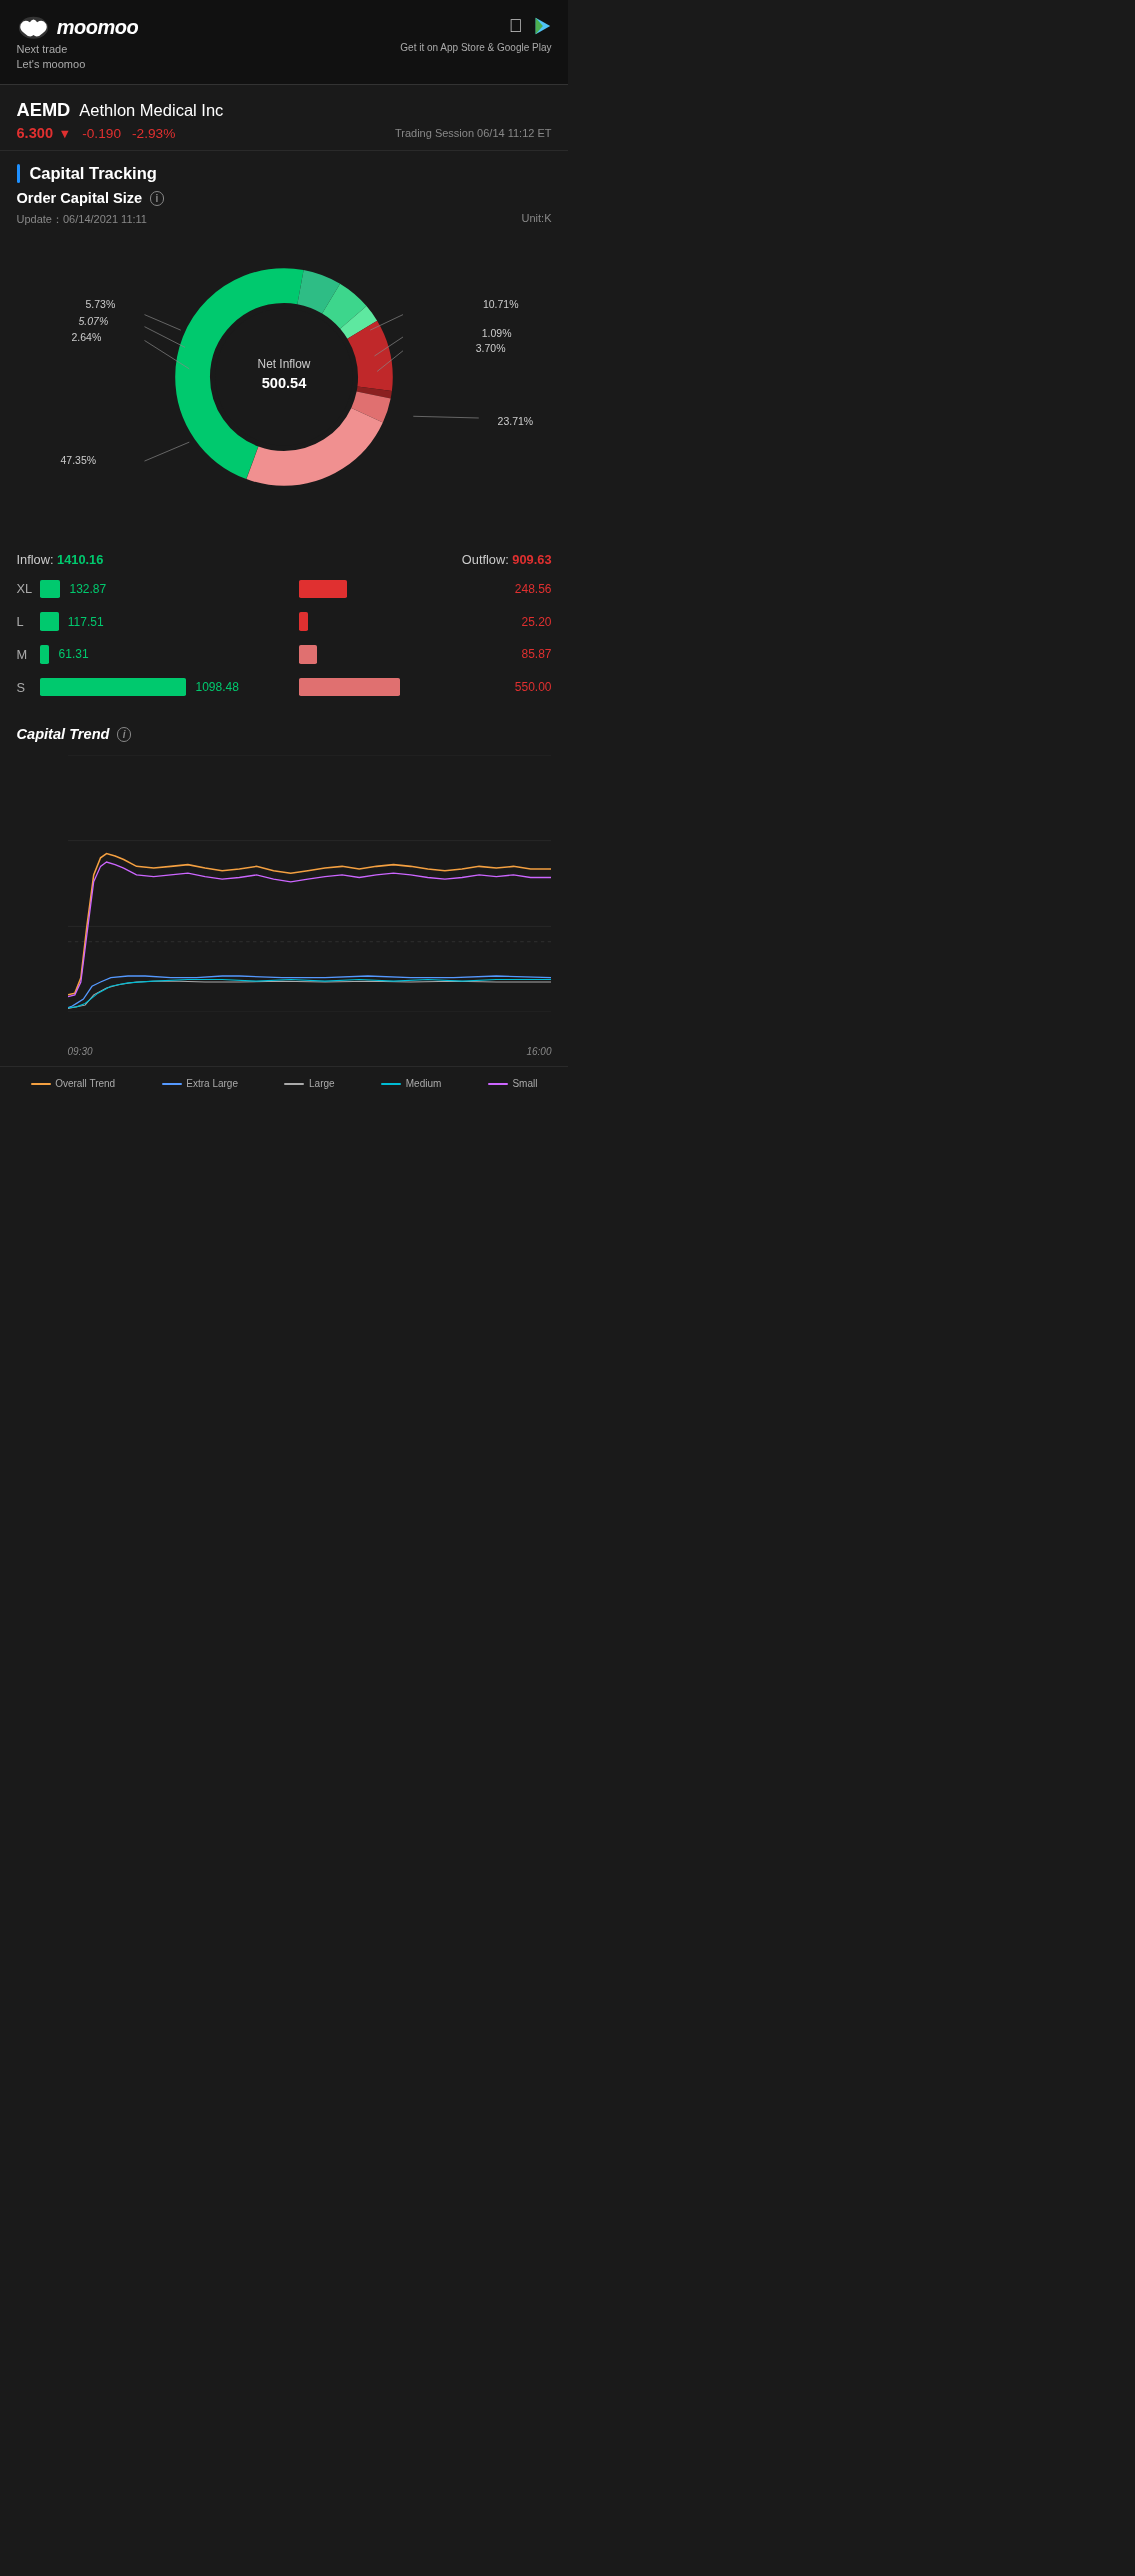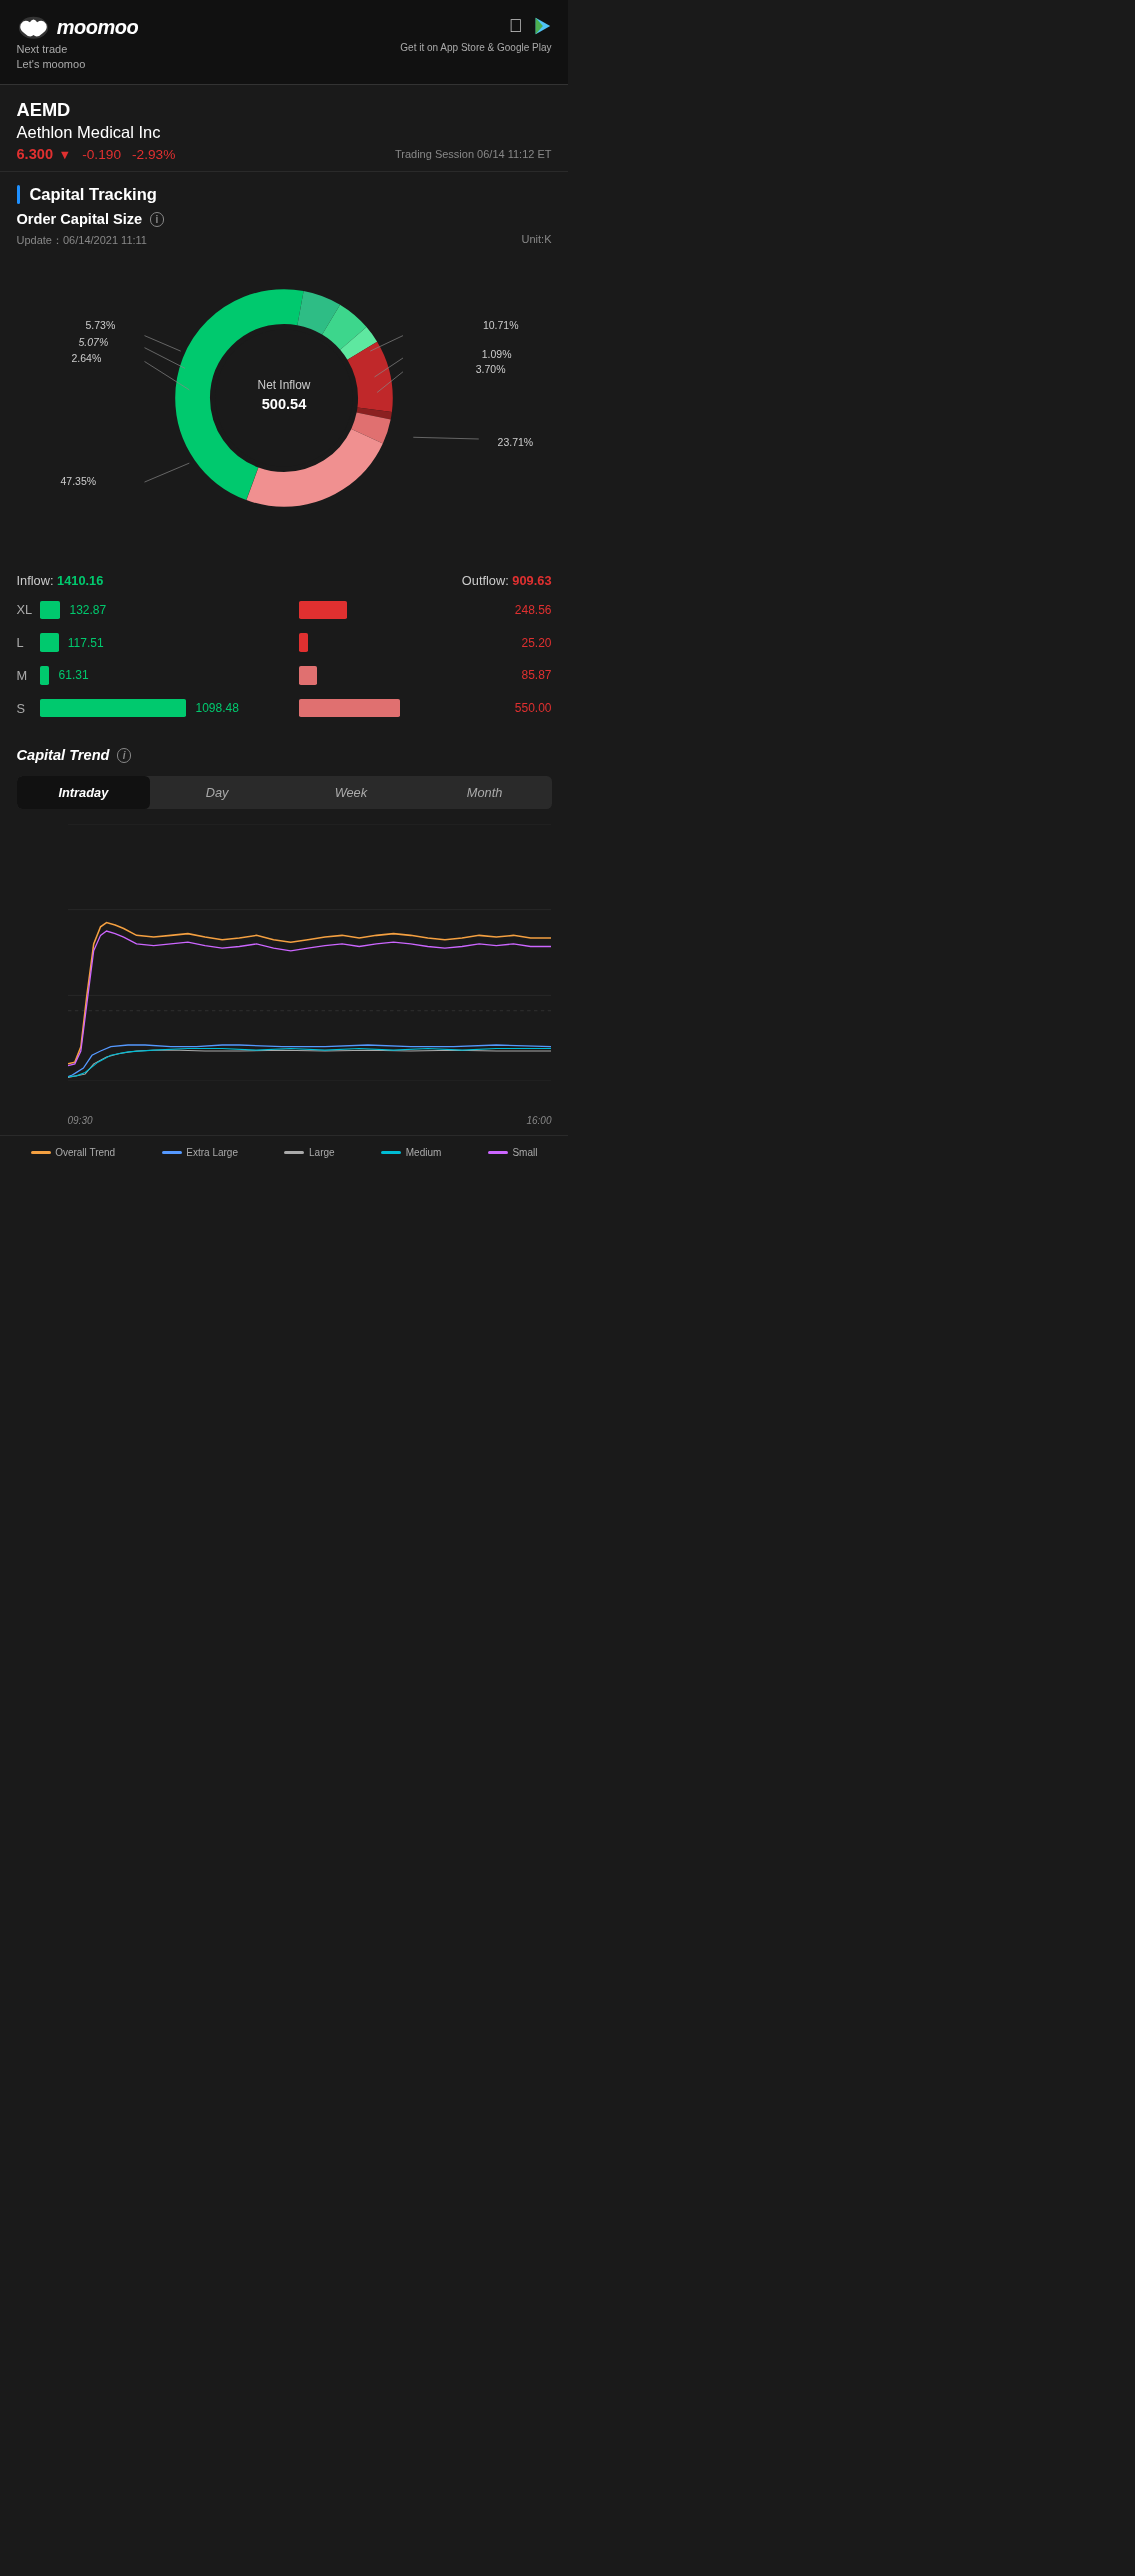--- a/index.html
+++ b/index.html
@@ -69,22 +69,21 @@
     }
 
     
     .stock-section {
       padding: 14.6px 16.5px 9.1px;
       border-bottom: 0.9px solid #2a2a2a;
     }
     .stock-title-row {
       display: flex;
       align-items: baseline;
-      gap: 2px;
-      flex-direction: column;
+      gap: 9px;
     }
     .stock-ticker {
       font-size: 18.3px;
       font-weight: 700;
       color: #ffffff;
     }
     .stock-name {
       font-size: 16.5px;
       font-weight: 400;
       color: #ffffff;
@@ -545,26 +544,20 @@
   </div>
 
 </div>
 
 <div class="trend-section" style="margin-top:30px;font-style:italic;">
   <div class="trend-title-row subsection-title-row">
     <span class="subsection-title">Capital Trend</span>
     <div class="info-icon">i</div>
   </div>
 
-  <div class="tabs">
-    <div class="tab active">Intraday</div>
-    <div class="tab">Day</div>
-    <div class="tab">Week</div>
-    <div class="tab">Month</div>
-  </div>
 
   <div class="chart-area">
 
     <svg class="chart-svg" viewBox="0 0 565 300" preserveAspectRatio="none">
 
       <line x1="0" y1="0" x2="565" y2="0" stroke="#2a2a2a" stroke-width="1"></line>
       <line x1="0" y1="100" x2="565" y2="100" stroke="#2a2a2a" stroke-width="1"></line>
       <line x1="0" y1="200" x2="565" y2="200" stroke="#2a2a2a" stroke-width="1"></line>
       <line x1="0" y1="300" x2="565" y2="300" stroke="#2a2a2a" stroke-width="1"></line>
 

